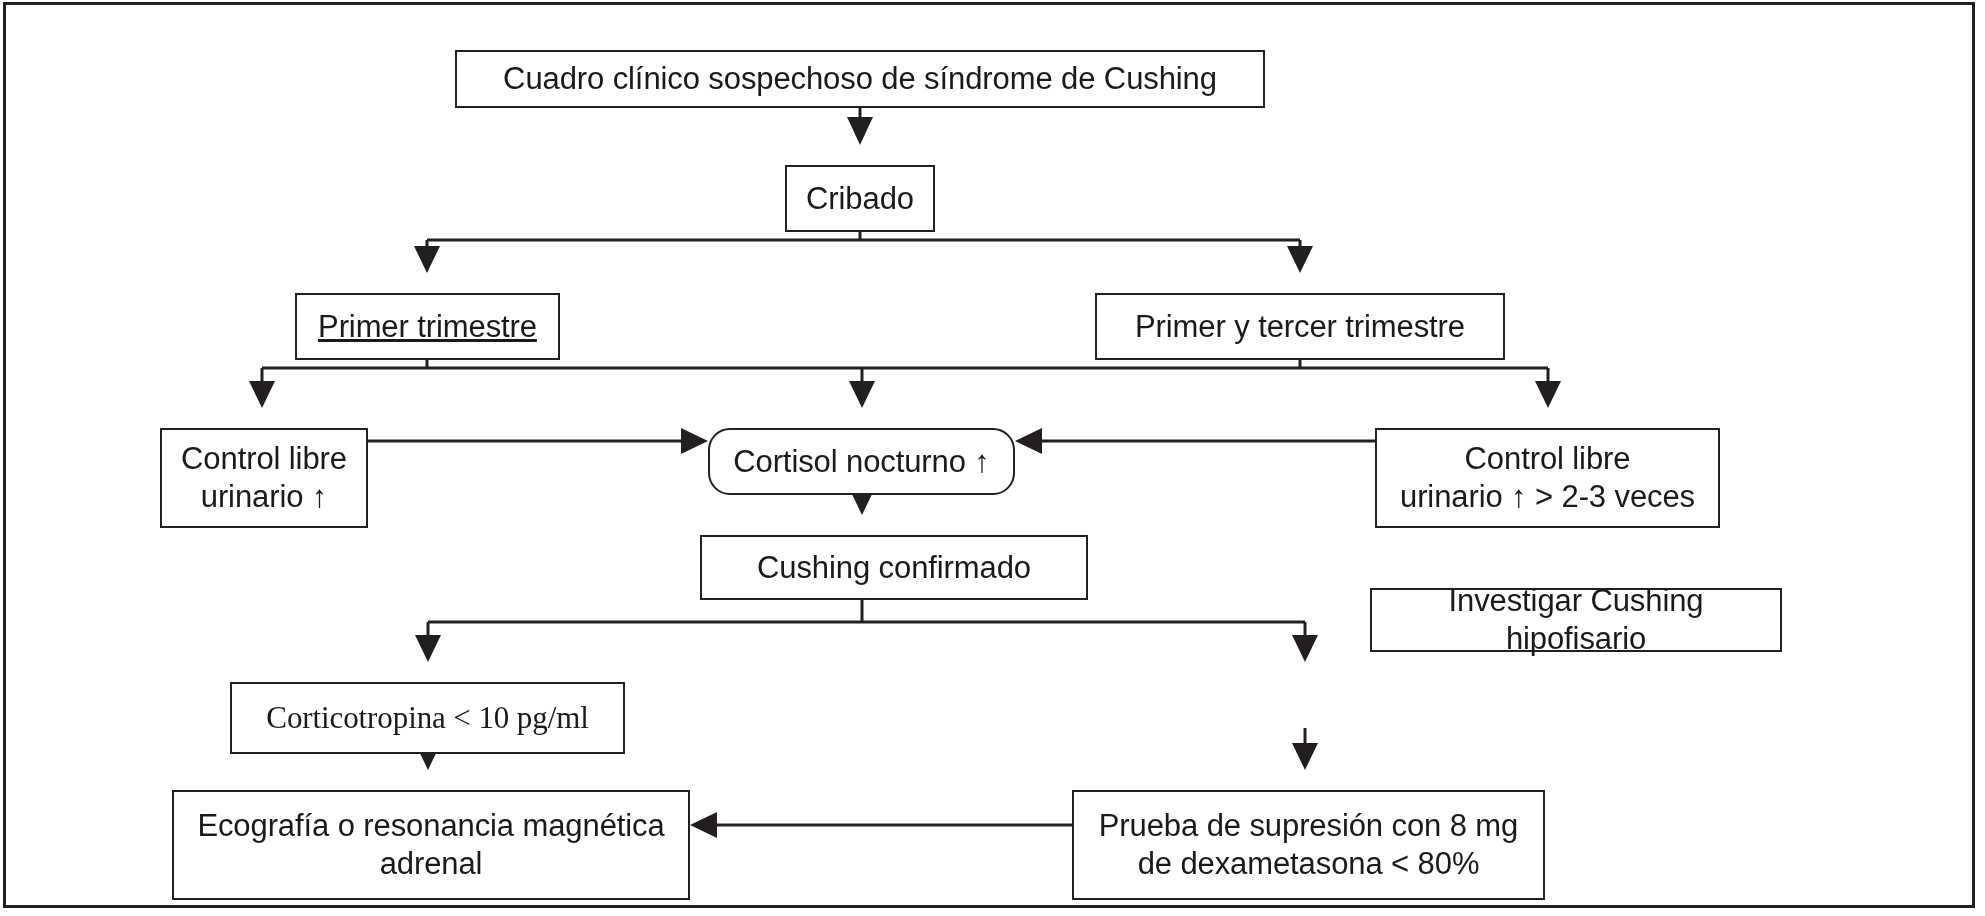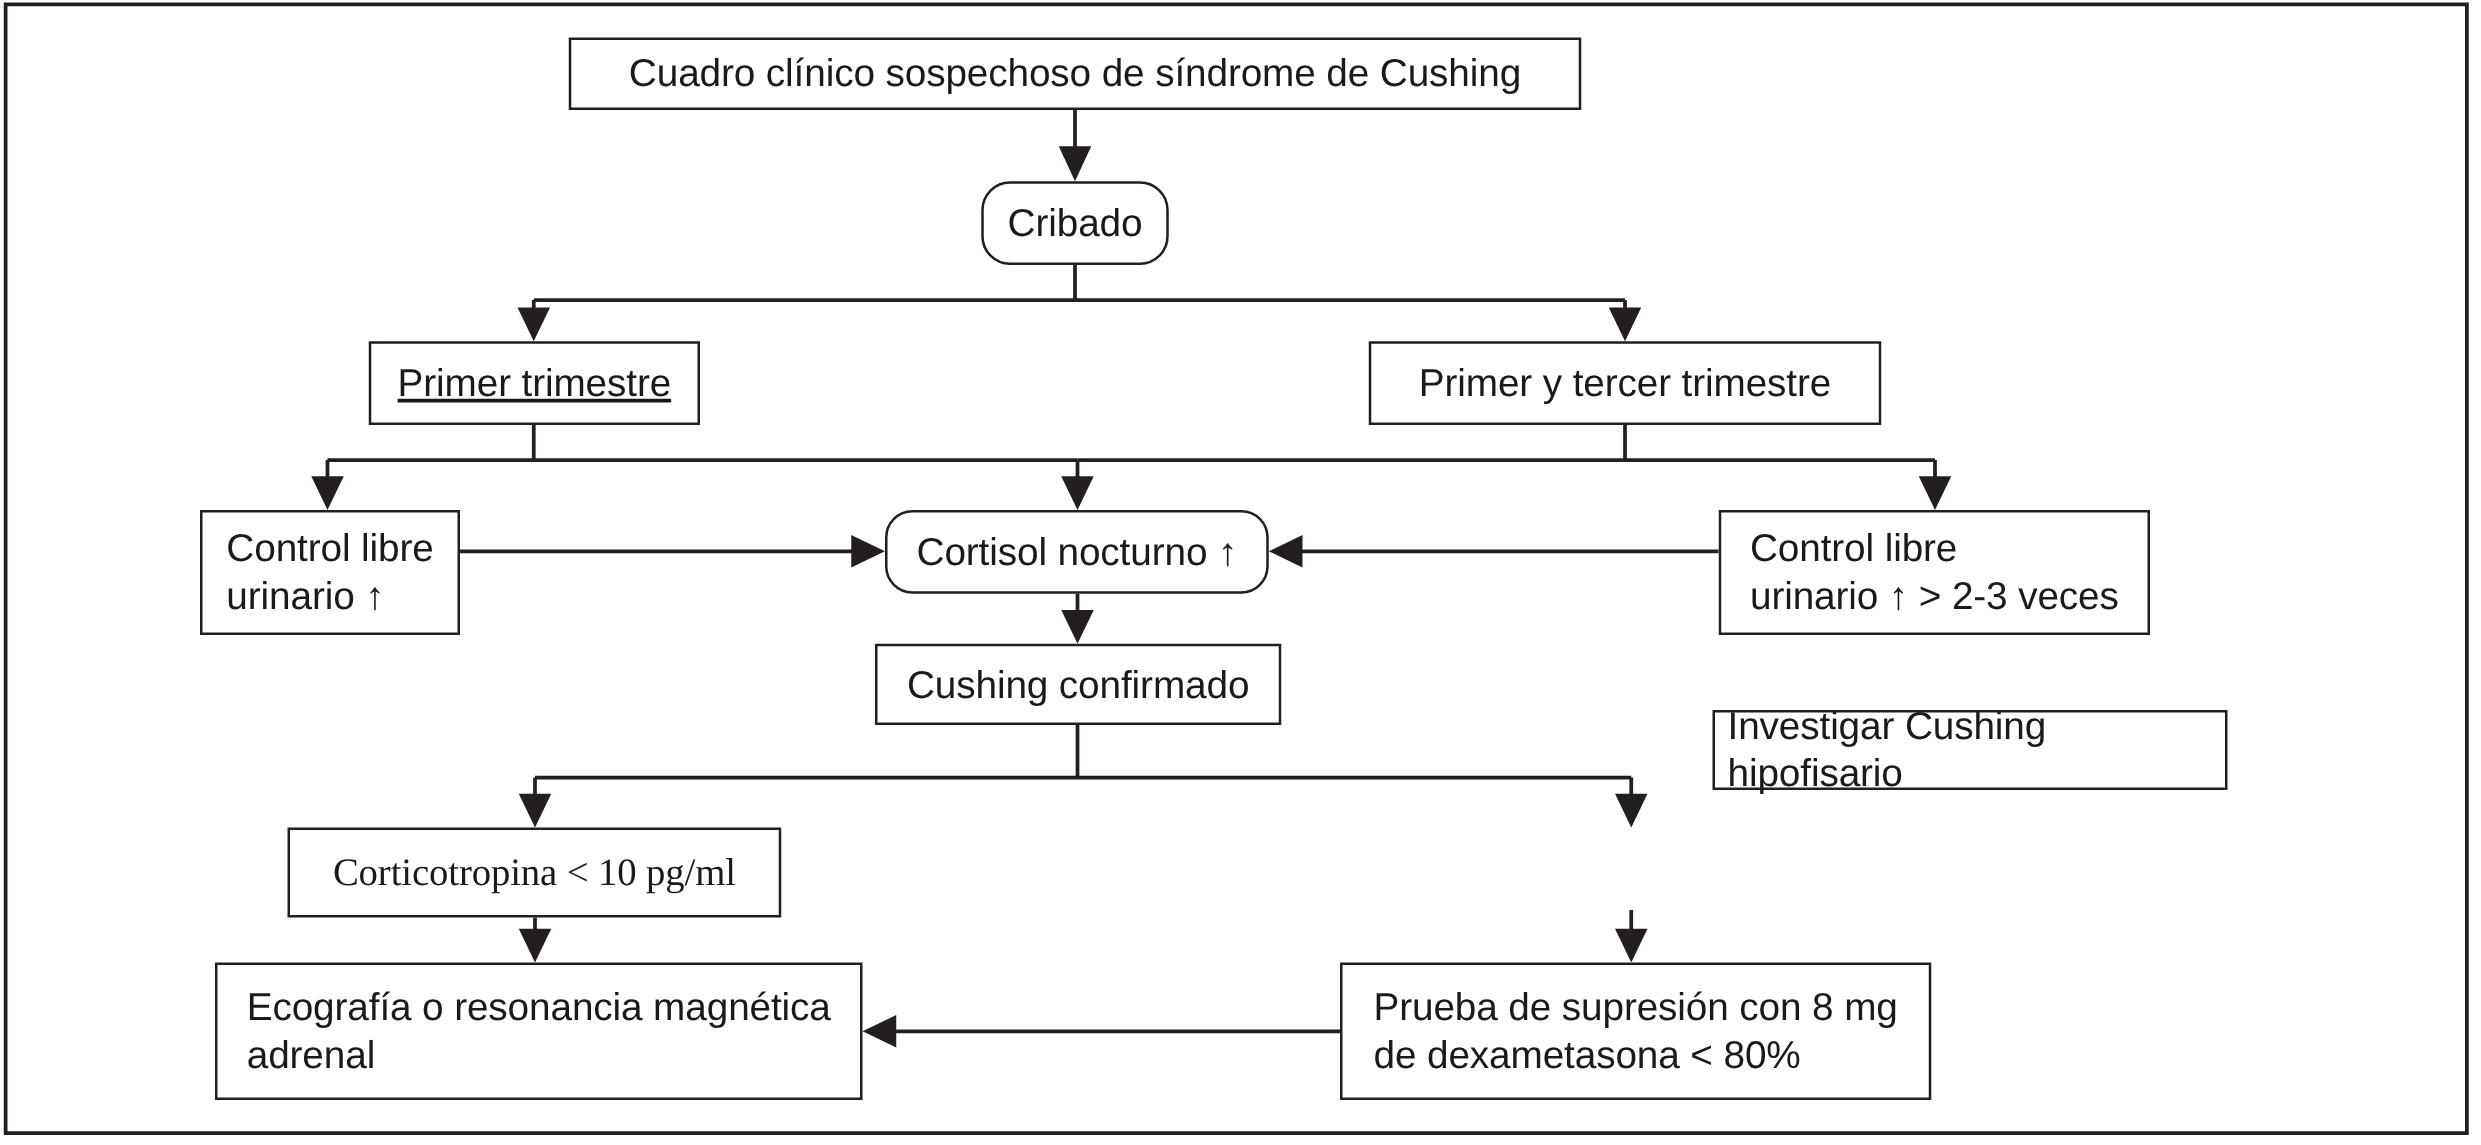--- a/index.html
+++ b/index.html
@@ -28,28 +28,29 @@
     background: #ffffff;
   }
   .node {
     position: absolute;
     border: 2.5px solid #231f20;
     background: #ffffff;
     box-sizing: border-box;
     display: flex;
     align-items: center;
     justify-content: center;
-    text-align: left;
+    text-align: center;
     color: #1a1a1a;
     font-size: 31px;
     line-height: 1.22;
     letter-spacing: -0.1px;
     padding: 2px 10px;
     white-space: pre-line;
     z-index: 3;
+    margin-top: 20px;
   }
   svg.edges {
     position: absolute;
     left: 0;
     top: 0;
     width: 1985px;
     height: 916px;
     z-index: 1;
     pointer-events: none;
   }
@@ -115,35 +116,35 @@
 
     <line x1="1305" y1="728" x2="1305" y2="755"></line>
     <polygon class="arrowhead" points="1305,770 1292,743 1318,743"></polygon>
 
     <line x1="1072" y1="825" x2="708" y2="825"></line>
     <polygon class="arrowhead" points="690,825 717,812 717,838"></polygon>
   </svg>
 
   <div class="node" style="left:455px; top:30px; width:810px; height:58px;">Cuadro clínico sospechoso de síndrome de Cushing</div>
 
-  <div class="node" style="left:785px; top:145px; width:150px; height:67px;border-radius:23px;">Cribado</div>
+  <div class="node" style="left:785px; top:145px; width:150px; height:67px;">Cribado</div>
 
   <div class="node" style="left:295px; top:273px; width:265px; height:67px;text-decoration:underline;">Primer trimestre</div>
 
   <div class="node" style="left:1095px; top:273px; width:410px; height:67px;">Primer y tercer trimestre</div>
 
   <div class="node" style="left:160px; top:408px; width:208px; height:100px;">Control libre
 urinario ↑</div>
 
   <div class="node" style="left:708px; top:408px; width:307px; height:67px;border-radius:22px;">Cortisol nocturno ↑</div>
 
   <div class="node" style="left:1375px; top:408px; width:345px; height:100px;">Control libre
 urinario ↑ &gt; 2-3 veces</div>
 
-  <div class="node" style="left:700px; top:515px; width:325px; height:65px;">Cushing confirmado</div>
+  <div class="node" style="left:700px; top:515px; width:388px; height:65px;">Cushing confirmado</div>
 
   <div class="node" style="left:1370px; top:568px; width:412px; height:64px;">Investigar Cushing hipofisario</div>
 
   <div class="node" style="left:230px; top:662px; width:395px; height:72px;font-family:Liberation Serif, serif;">Corticotropina &lt; 10 pg/ml</div>
 
 
   <div class="node" style="left:172px; top:770px; width:518px; height:110px;">Ecografía o resonancia magnética
 adrenal</div>
 
   <div class="node" style="left:1072px; top:770px; width:473px; height:110px;">Prueba de supresión con 8 mg

